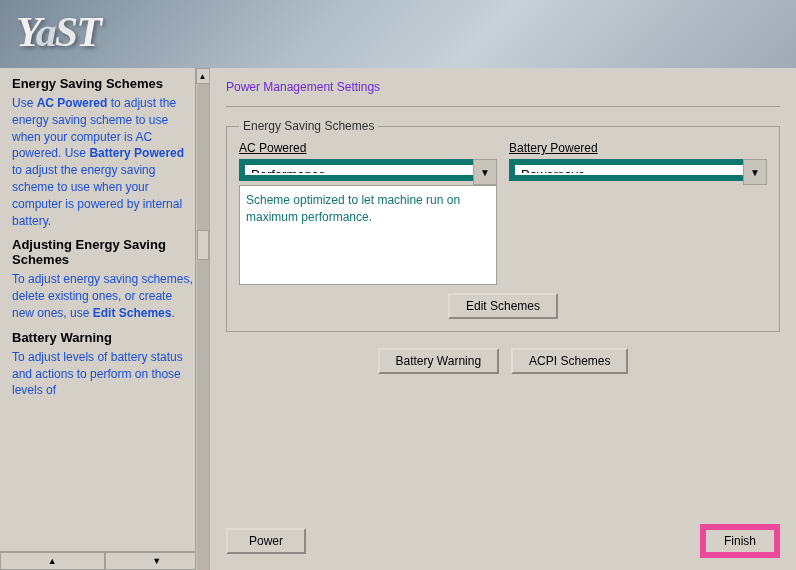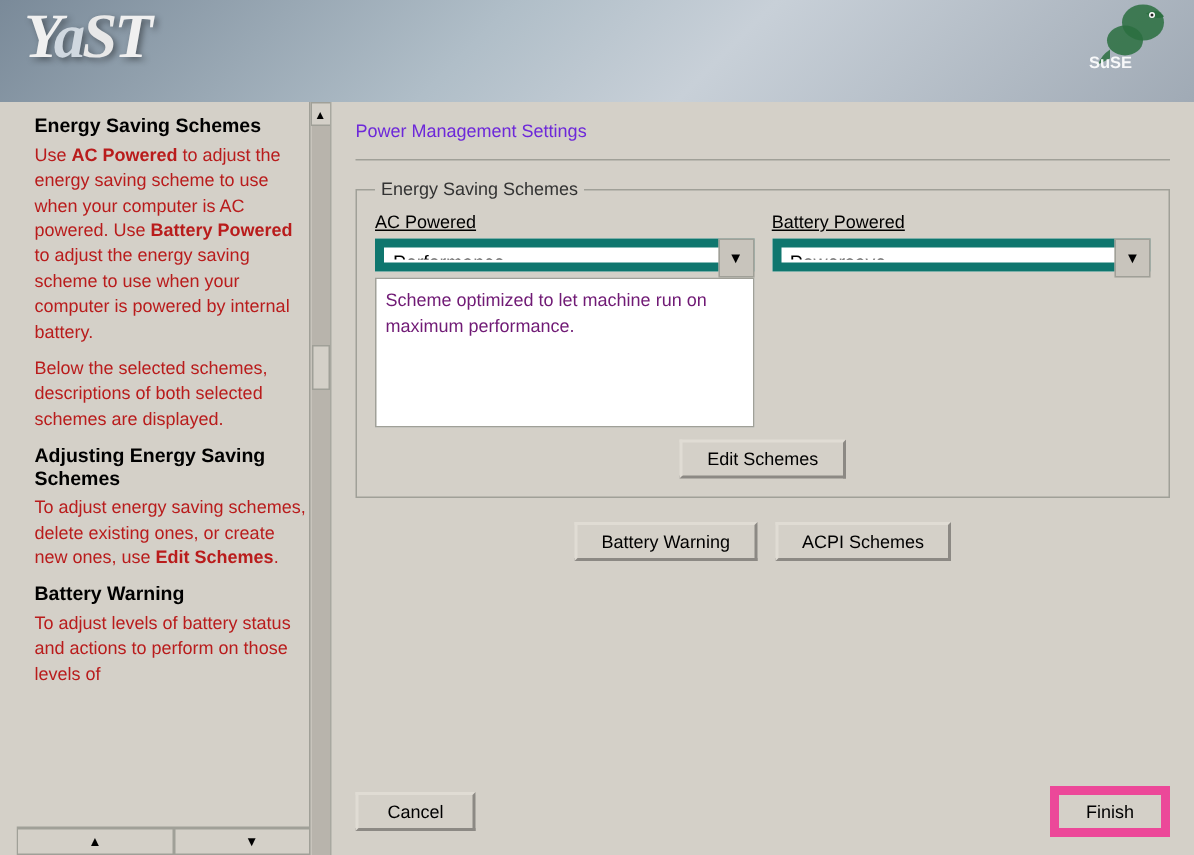--- a/index.html
+++ b/index.html
@@ -10,23 +10,23 @@
       font-size: 13px;
       background: #d4d0c8;
       overflow: hidden;
     }
 
     
     .header {
       background: linear-gradient(135deg, #7a8a99 0%, #b0bec8 40%, #c8d0d8 60%, #a0aab5 100%);
       height: 68px;
       display: flex;
-      align-items: flex-start;
+      align-items: flex-end;
       justify-content: space-between;
-      padding: 1px 16px;
+      padding: 12px 16px;
     }
     .yast-logo {
       font-size: 42px;
       font-weight: bold;
       font-style: italic;
       color: #fff;
       text-shadow: 2px 2px 4px rgba(0,0,0,0.4);
       font-family: Georgia, serif;
       letter-spacing: -2px;
     }
@@ -40,21 +40,20 @@
       display: flex;
       align-items: center;
       justify-content: center;
     }
 
     
     .main-layout {
       display: flex;
       height: calc(570px - 68px);
       background: #d4d0c8;
-      margin-left: 11px;
     }
 
     
     .sidebar {
       width: 210px;
       background: #d4d0c8;
       border-right: 1px solid #a8a8a0;
       display: flex;
       flex-direction: column;
       position: relative;
@@ -66,21 +65,21 @@
       overflow: hidden;
     }
     .sidebar h2 {
       font-size: 13px;
       font-weight: bold;
       color: #000;
       margin-bottom: 4px;
     }
     .sidebar p {
       font-size: 12px;
-      color: #b91c1c;
+      color: #1d4ed8;
       margin-bottom: 8px;
       line-height: 1.4;
     }
     .sidebar p strong {
       font-weight: bold;
     }
     .sidebar-scrollbar {
       position: absolute;
       right: 0;
       top: 0;
@@ -196,21 +195,21 @@
       align-items: center;
       justify-content: center;
       font-size: 10px;
       pointer-events: none;
     }
     .scheme-desc {
       border: 1px solid #a0a098;
       background: #fff;
       padding: 6px;
       font-size: 12px;
-      color: #701a75;
+      color: #0f766e;
       min-height: 100px;
       line-height: 1.4;
     }
     .schemes-edit-row {
       display: flex;
       justify-content: center;
       margin-top: 8px;
     }
 
     
@@ -255,43 +254,29 @@
       font-size: 9px;
     }
   </style>
 </head>
 <body>
 
 <div class="header">
   <div class="yast-logo">
     <span class="y">Y</span><span class="a">a</span><span class="s">S</span><span class="t">T</span>
   </div>
-  <div class="suse-logo">
-    <svg width="60" height="46" viewBox="0 0 60 46">
-
-      <ellipse cx="42" cy="14" rx="14" ry="12" fill="#2a6e3f" opacity="0.85"></ellipse>
-      <ellipse cx="30" cy="26" rx="12" ry="10" fill="#2a6e3f" opacity="0.85"></ellipse>
-      <path d="M44,8 Q52,4 56,10 Q52,12 48,10 Z" fill="#2a6e3f" opacity="0.9"></path>
-      <circle cx="48" cy="9" r="2" fill="#fff"></circle>
-      <circle cx="48" cy="9" r="1" fill="#222"></circle>
-      <path d="M20,32 Q14,36 12,42 Q16,40 20,38 Z" fill="#2a6e3f" opacity="0.85"></path>
-
-      <text x="6" y="44" font-size="11" font-weight="bold" fill="#fff" font-family="sans-serif" opacity="0.9">SuSE</text>
-    </svg>
-  </div>
 </div>
 
 <div class="main-layout">
 
   <div class="sidebar">
     <div class="sidebar-content">
 
       <h2>Energy Saving Schemes</h2>
       <p>Use <strong>AC Powered</strong> to adjust the energy saving scheme to use when your computer is AC powered. Use <strong>Battery Powered</strong> to adjust the energy saving scheme to use when your computer is powered by internal battery.</p>
-      <p>Below the selected schemes, descriptions of both selected schemes are displayed.</p>
 
       <h2>Adjusting Energy Saving Schemes</h2>
       <p>To adjust energy saving schemes, delete existing ones, or create new ones, use <strong>Edit Schemes</strong>.</p>
 
       <h2>Battery Warning</h2>
       <p>To adjust levels of battery status and actions to perform on those levels of</p>
     </div>
 
     <div class="sidebar-scrollbar">
       <div class="scroll-btn">▲</div>
@@ -347,18 +332,18 @@
         <button class="btn">Edit Schemes</button>
       </div>
     </fieldset>
 
     <div style="display:flex; justify-content:center; gap:12px; margin-bottom:12px;">
       <button class="btn">Battery Warning</button>
       <button class="btn">ACPI Schemes</button>
     </div>
 
     <div class="bottom-row">
-      <button class="btn">Cancel</button>
+      <button class="btn">Power</button>
       <button class="btn btn-default">Finish</button>
     </div>
   </div>
 
 </div>
 
 </body></html>

